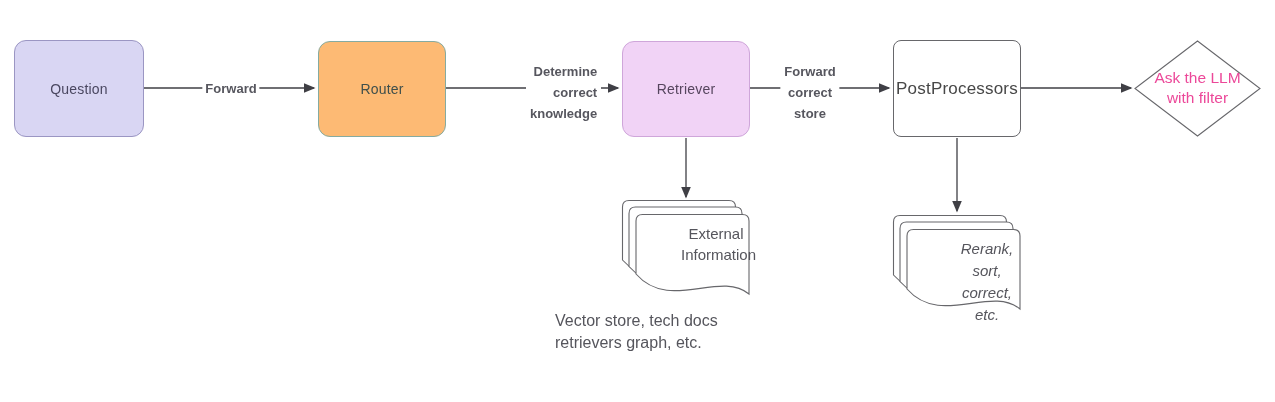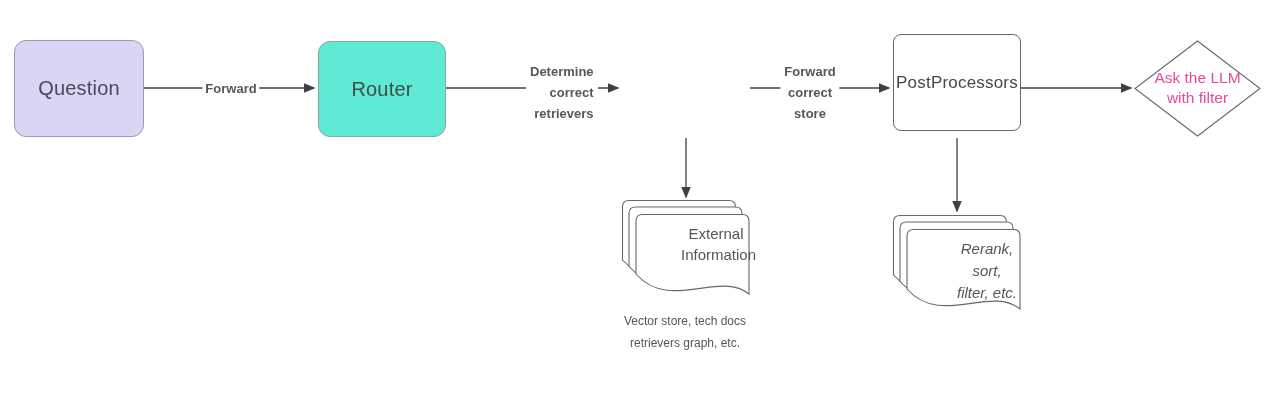--- a/index.html
+++ b/index.html
@@ -20,45 +20,45 @@
     width: 1275px; height: 402px;
     z-index: 1;
   }
 
   .node {
     position: absolute;
     display: flex;
     align-items: center;
     justify-content: center;
     border-radius: 12px;
-    font-size: 20px;
+    font-size: 14px;
     z-index: 2;
     text-align: center;
     letter-spacing: 0.2px;
   }
   .node-question {
     left: 14px; top: 40px; width: 130px; height: 97px;
     background: #d9d6f3;
     border: 1px solid #9b96c3;
     color: #4a4760;
   }
   .node-router {
     left: 318px; top: 41px; width: 128px; height: 96px;
-    background: #5eead4;
+    background: #fdba74;
     border: 1px solid #85aba1;
     color: #3f4f4b;
   }
   .node-retriever {
     left: 622px; top: 41px; width: 128px; height: 96px;
     background: #f1d3f6;
     border: 1px solid #cfa6da;
     color: #56455e;
   }
   .node-postprocessors {
-    left: 893px; top: 34px; width: 128px; height: 97px;
+    left: 893px; top: 40px; width: 128px; height: 97px;
     background: #ffffff;
     border: 1px solid #67676b;
     border-radius: 8px;
     color: #474747;
     font-size: 17px;
   }
 
   .edge-label {
     position: absolute;
     z-index: 3;
@@ -121,22 +121,22 @@
     padding-left: 46px;
   }
   .doc-text-external { left: 635px; top: 223px; width: 116px; }
   .doc-text-rerank   { left: 906px; top: 238px; width: 116px; line-height: 22px; font-style: italic; }
 
   .caption {
     position: absolute;
     left: 555px; top: 310px;
     width: 260px;
     z-index: 2;
-    text-align: center;
-    font-size: 12px;
+    text-align: left;
+    font-size: 16px;
     line-height: 22px;
     color: #55555c;
   }
 </style>
 </head>
 <body>
 
 <div class="canvas">
 
   <svg class="overlay">
@@ -154,33 +154,36 @@
   </svg>
 
   <div class="node node-question">
     <span>Question</span>
   </div>
 
   <div class="node node-router">
     <span>Router</span>
   </div>
 
+  <div class="node node-retriever">
+    <span>Retriever</span>
+  </div>
 
   <div class="node node-postprocessors">
     <span>PostProcessors</span>
   </div>
 
   <div class="edge-label edge-label-forward">
     <span>Forward</span>
   </div>
 
   <div class="edge-label edge-label-determine">
     <div>Determine</div>
     <div>correct</div>
-    <div>retrievers</div>
+    <div>knowledge</div>
   </div>
 
   <div class="edge-label edge-label-fwdcontext">
     <div>Forward</div>
     <div>correct</div>
     <div>store</div>
   </div>
 
   <svg class="diamond-svg" viewBox="0 0 127 97">
     <polygon points="63.5,1 126,48.5 63.5,96 1,48.5" fill="#ffffff" stroke="#67676b" stroke-width="1.1"></polygon>
@@ -203,21 +206,21 @@
     <div>Information</div>
   </div>
 
   <svg class="docstack-svg docstack-right" viewBox="0 0 133 102">
     <use href="#docshape" transform="translate(0,0)" fill="#ffffff" stroke="#67676b" stroke-width="1.1"></use>
     <use href="#docshape" transform="translate(6.5,6.5)" fill="#ffffff" stroke="#67676b" stroke-width="1.1"></use>
     <use href="#docshape" transform="translate(13.5,14)" fill="#ffffff" stroke="#67676b" stroke-width="1.1"></use>
   </svg>
   <div class="doc-text doc-text-rerank">
     <div>Rerank, sort,</div>
-    <div>filter, etc.</div>
+    <div>correct, etc.</div>
   </div>
 
   <div class="caption">
     <div>Vector store, tech docs</div>
     <div>retrievers graph, etc.</div>
   </div>
 
 </div>
 
 </body></html>

